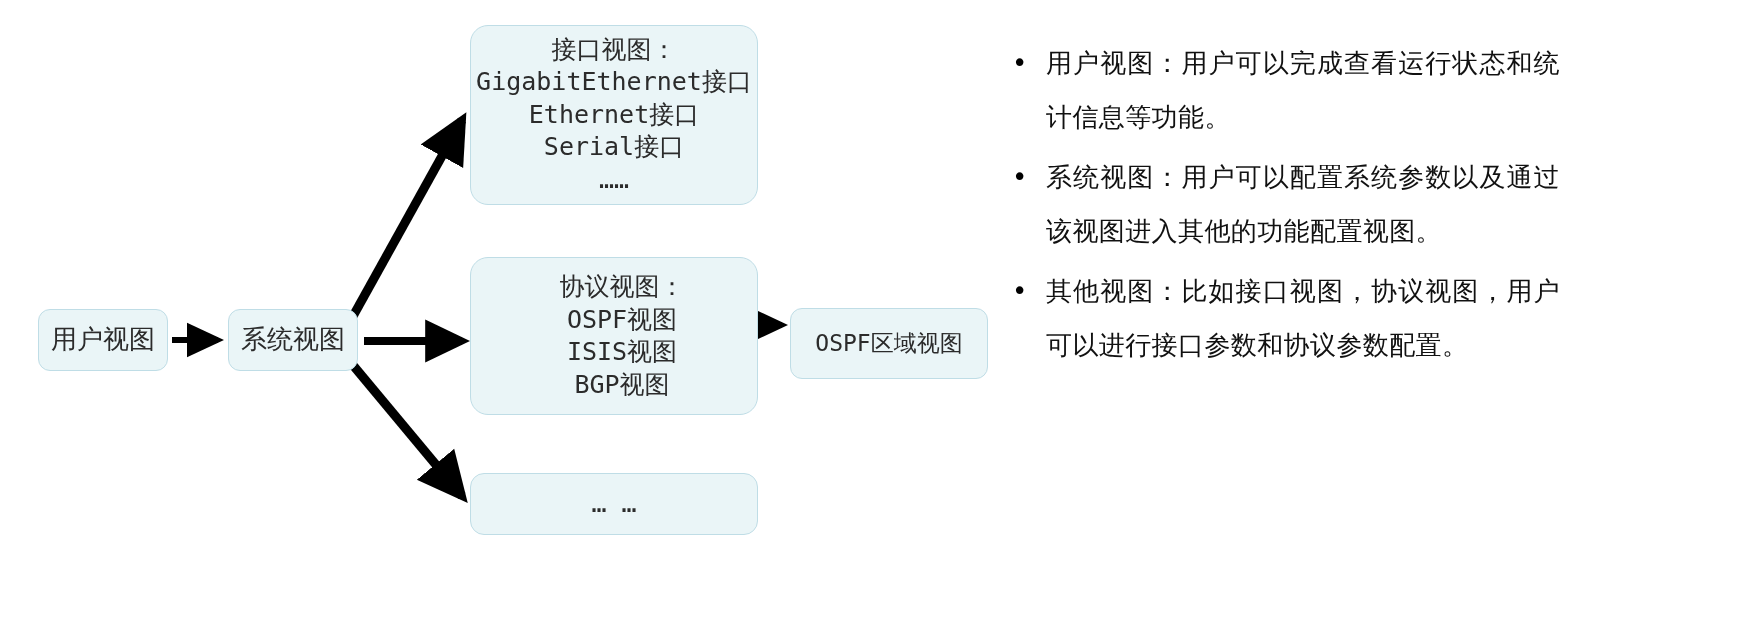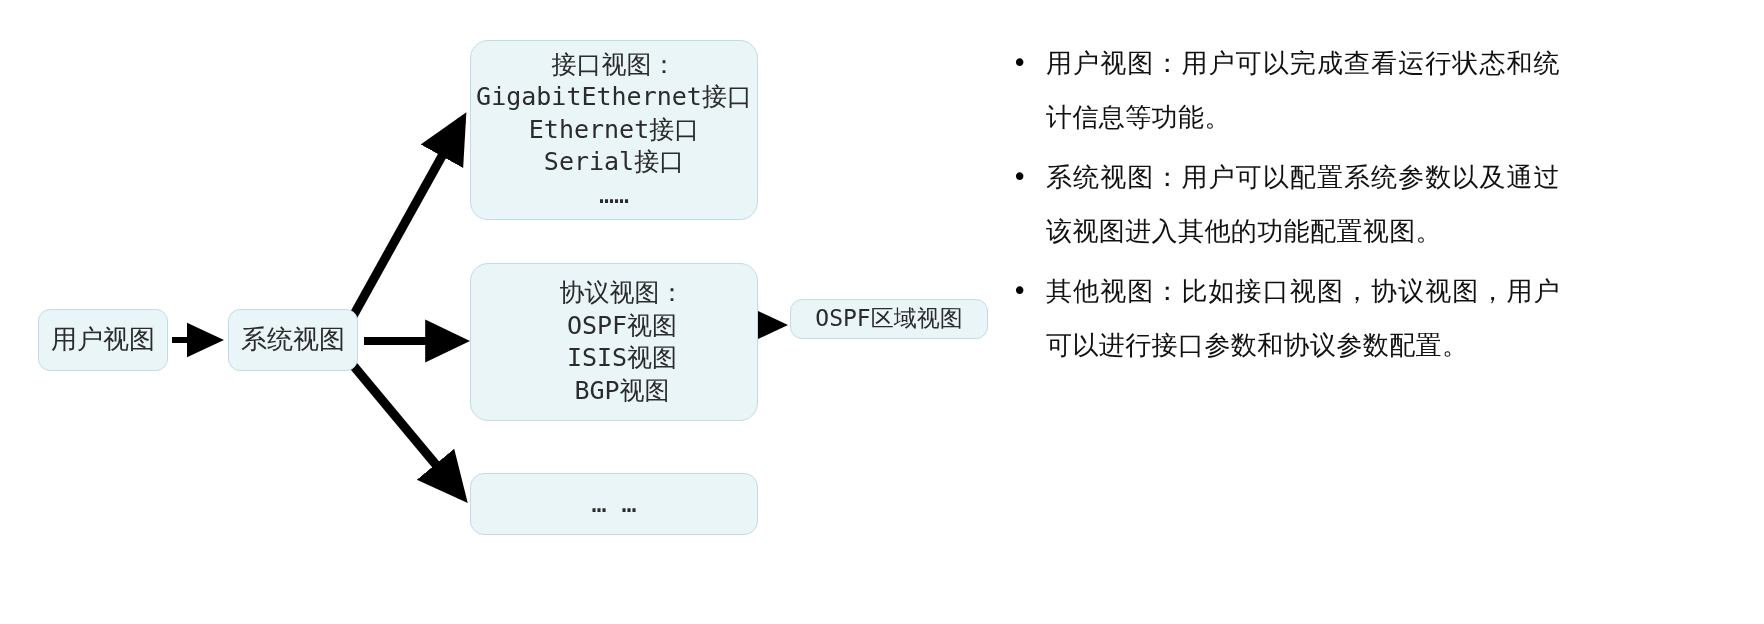--- a/index.html
+++ b/index.html
@@ -51,34 +51,33 @@
     left: 38px;  top: 309px;  width: 130px; height: 62px;
     font-size: 26px;
     border-radius: 12px;
   }
   #node-system {
     left: 228px; top: 309px;  width: 130px; height: 62px;
     font-size: 26px;
     border-radius: 12px;
   }
   #node-ospf-area {
-    left: 790px; top: 299px;  width: 198px; height: 40px;
+    left: 790px; top: 308px;  width: 198px; height: 71px;
     font-size: 23px;
     border-radius: 12px;
   }
 
   
   #node-interface {
     left: 470px; top: 25px;   width: 288px; height: 180px;
     font-size: 25px;
     border-radius: 18px;
-    margin-top: 15px;
   }
   #node-protocol {
-    left: 470px; top: 263px;  width: 288px; height: 158px;
+    left: 470px; top: 257px;  width: 288px; height: 158px;
     font-size: 25px;
     border-radius: 18px;
     padding-left: 16px;
   }
   #node-other {
     left: 470px; top: 473px;  width: 288px; height: 62px;
     font-size: 25px;
     border-radius: 14px;
   }
 

